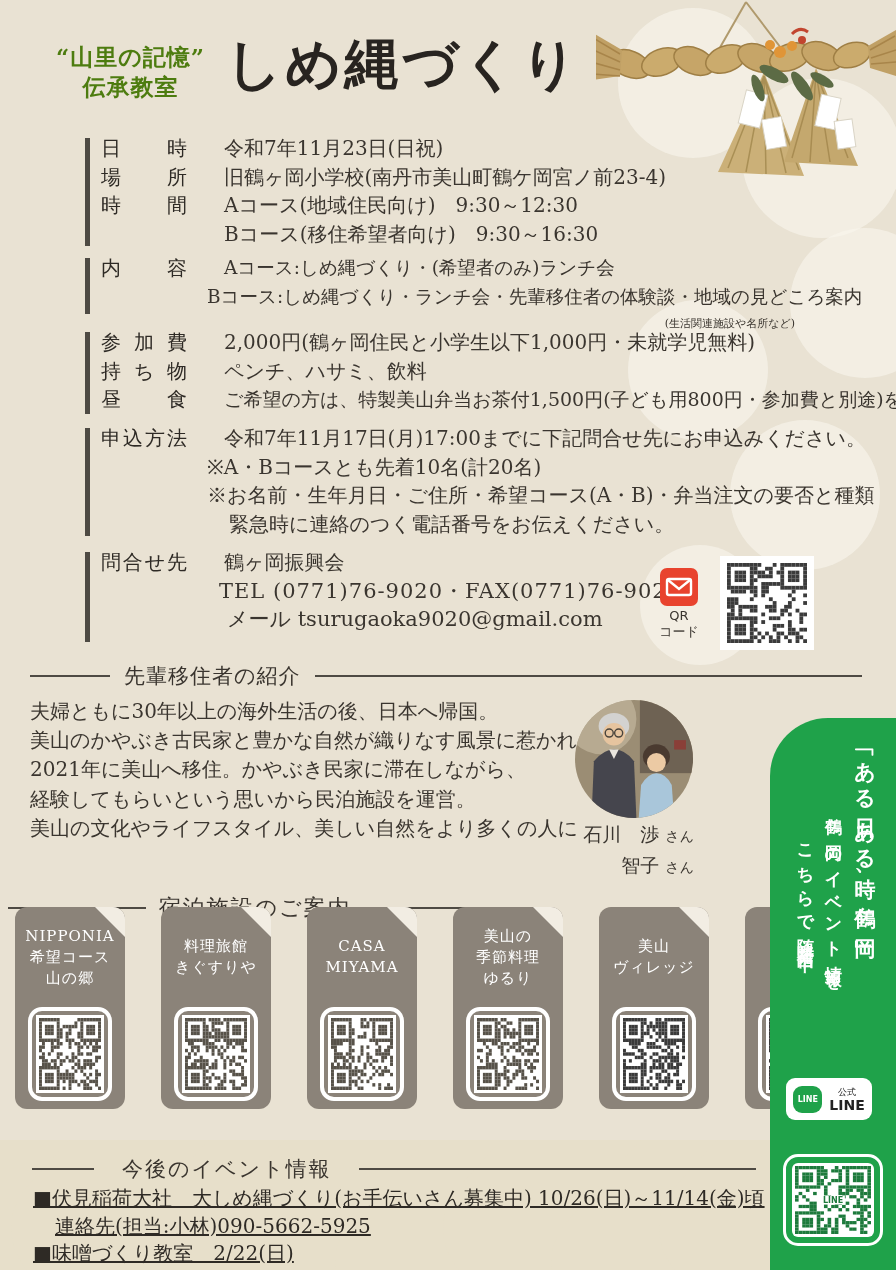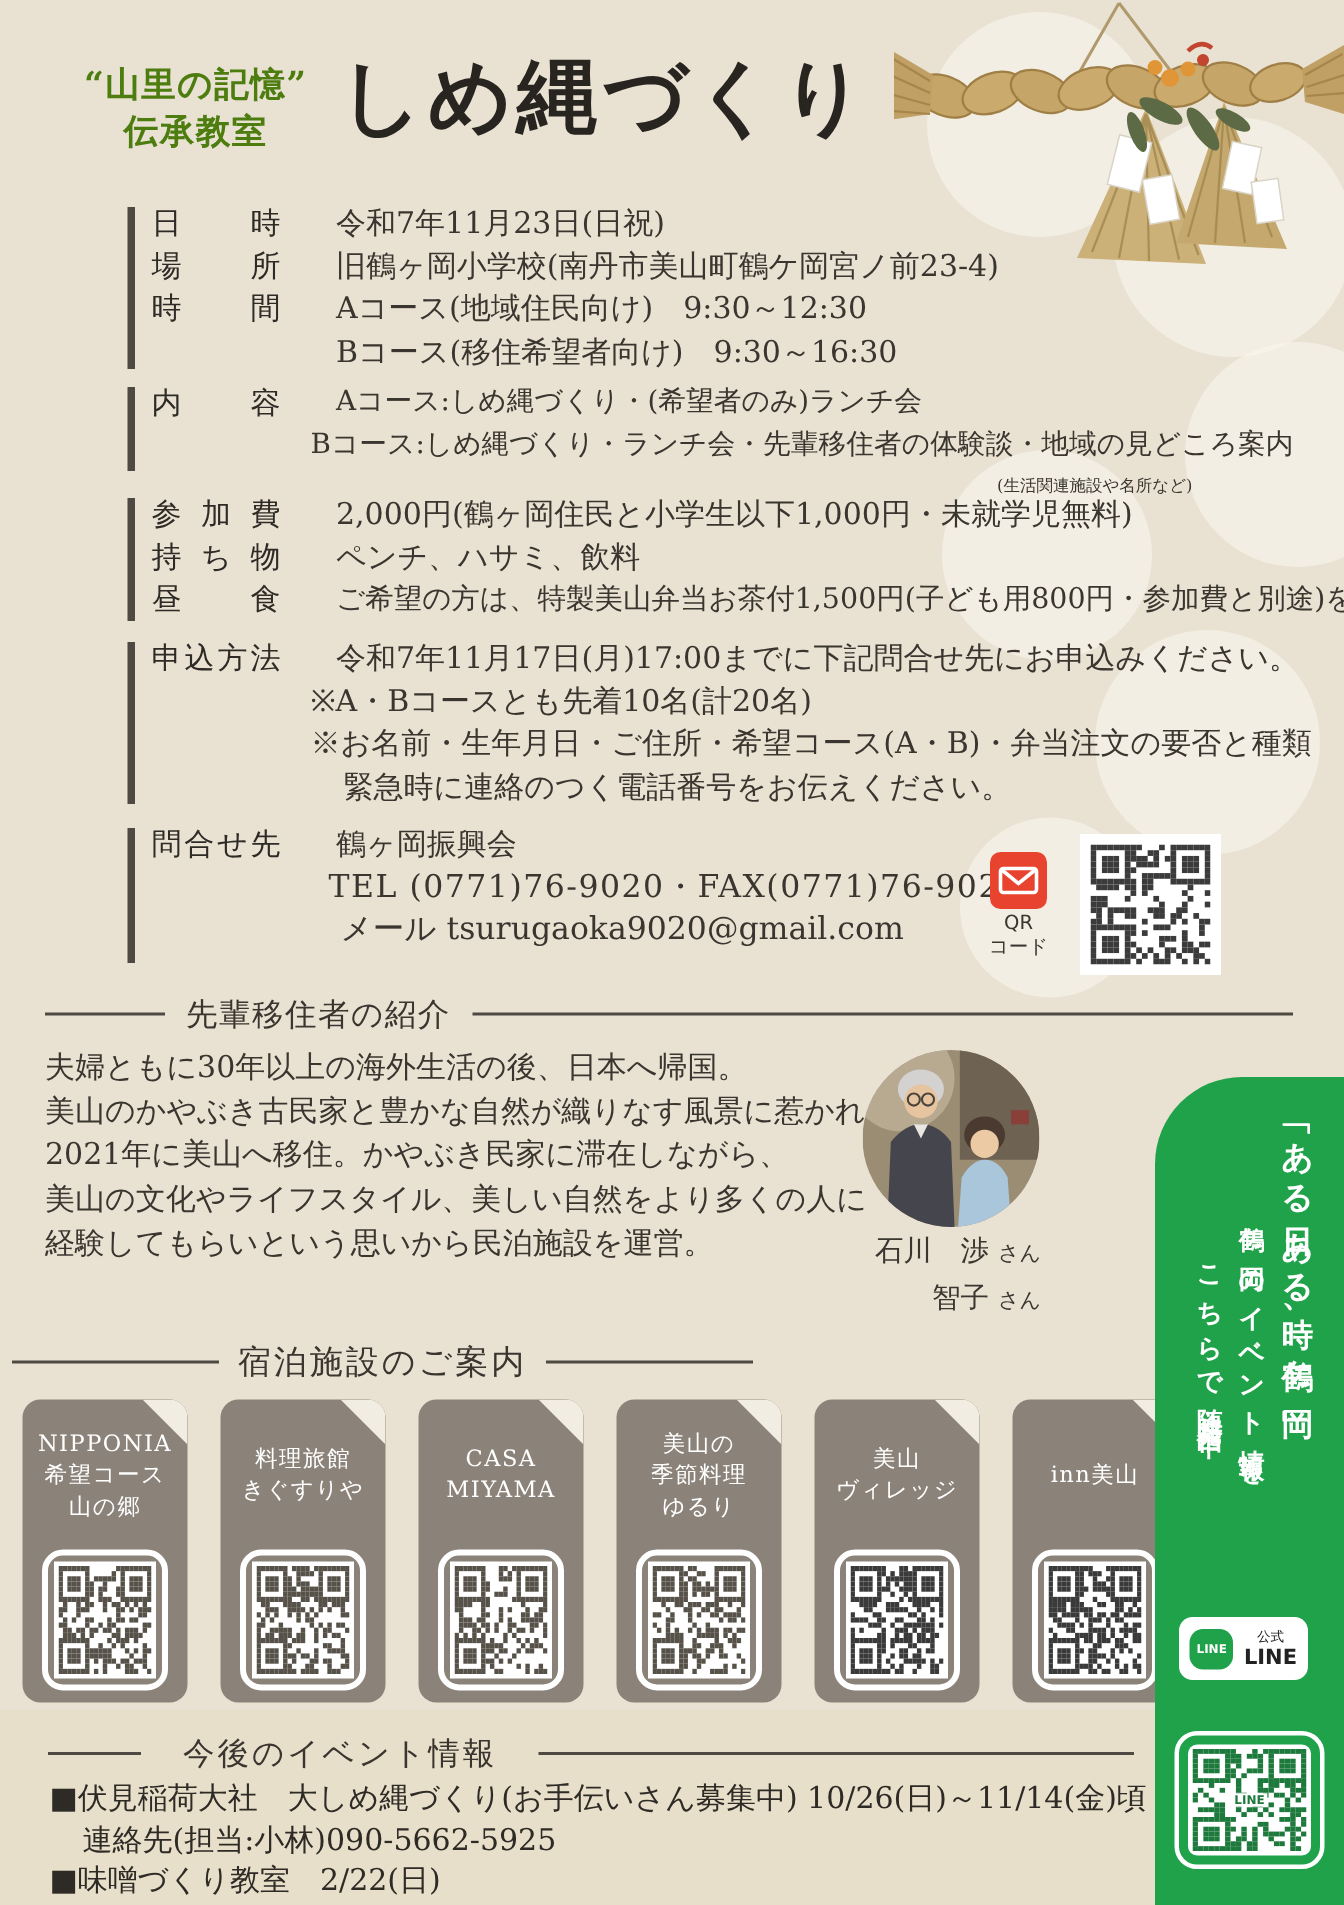--- a/index.html
+++ b/index.html
@@ -44,21 +44,21 @@
   .sen-head .l1{width:80px;} .sen-head .l2{flex:1;}
   .sen-par{position:absolute;left:30px;top:697px;font-size:20px;line-height:29.2px;z-index:2;white-space:nowrap;}
   .photo{position:absolute;left:575px;top:700px;width:118px;height:118px;border-radius:50%;overflow:hidden;z-index:2;}
   .names{position:absolute;left:566px;top:820px;width:128px;text-align:right;font-size:19px;line-height:29px;z-index:2;}
   .names .sfx{font-size:14px;}
 
   
   .lodg-head{position:absolute;left:8px;top:893px;width:494px;display:flex;align-items:center;gap:12px;
              font-size:22px;letter-spacing:2px;z-index:2;white-space:nowrap;}
   .lodg-head .l1,.lodg-head .l2{flex:1;}
-  .cards{position:absolute;left:15px;top:933px;display:flex;gap:22px;z-index:2;}
+  .cards{position:absolute;left:15px;top:907px;display:flex;gap:36px;z-index:2;}
   .card{position:relative;width:110px;height:202px;background:var(--card,#8b8379);border-radius:12px;
         color:#fff;text-align:center;font-size:15px;line-height:21px;box-sizing:border-box;}
   .fold{position:absolute;top:0;right:0;width:30px;height:30px;background:#f2ede3;
         clip-path:polygon(0 0,100% 0,100% 100%);border-top-right-radius:12px;}
   .cname{height:88px;display:flex;flex-direction:column;justify-content:center;padding-top:6px;letter-spacing:1px;}
   .card-qr{position:absolute;left:50%;transform:translateX(-50%);bottom:8px;width:84px;height:94px;
            border:4px solid #fff;border-radius:14px;padding:4px;box-sizing:border-box;}
   .qr-white{background:#fff;width:100%;height:100%;padding:3px;box-sizing:border-box;}
   .card .qr{color:#575249;}
 
@@ -86,21 +86,21 @@
            padding:0 2px;font-size:8px;font-weight:bold;color:#1d7a3c;
            font-family:"DejaVu Sans","Liberation Sans",sans-serif;}
 
   
   .rope{position:absolute;left:0;top:1140px;width:896px;height:130px;background:#fcfbf7;overflow:hidden;z-index:1;}
   .strand{position:absolute;width:125px;height:235px;border-radius:65px;background:#e7dfca;}
   .ev-head{position:absolute;left:32px;top:1155px;width:724px;display:flex;align-items:center;gap:28px;
            font-size:21px;letter-spacing:2px;z-index:3;white-space:nowrap;}
   .ev-head .l1{width:62px;} .ev-head .l2{flex:1;}
   .ev-lines{position:absolute;left:33px;top:1185px;font-size:20px;line-height:27.5px;z-index:3;
-            color:#2e2a25;white-space:nowrap;}
+            color:#2e2a25;white-space:nowrap;text-decoration:underline;}
   .ev-lines .indent{padding-left:22px;}
 
   .shime{position:absolute;left:596px;top:0;width:300px;height:240px;z-index:1;}
 </style>
 </head>
 <body>
 
 <div class="page">
 
   <div class="blob" style="left:618px;top:8px;width:150px;height:150px;"></div>
@@ -453,22 +453,22 @@
 
   <div class="sen-head">
     <div class="hline l1"></div>
     <div>先輩移住者の紹介</div>
     <div class="hline l2"></div>
   </div>
   <div class="sen-par">
     <div>夫婦ともに30年以上の海外生活の後、日本へ帰国。</div>
     <div>美山のかやぶき古民家と豊かな自然が織りなす風景に惹かれ</div>
     <div>2021年に美山へ移住。かやぶき民家に滞在しながら、</div>
+    <div>経験してもらいという思いから民泊施設を運営。</div>
     <div>美山の文化やライフスタイル、美しい自然をより多くの人に</div>
-    <div>経験してもらいという思いから民泊施設を運営。</div>
   </div>
   <div class="photo">
     <svg viewBox="0 0 100 100" style="width:100%;height:100%;display:block;">
       <rect width="100" height="100" fill="#9b8d74"></rect>
       <rect x="55" y="0" width="45" height="62" fill="#6e6253"></rect>
       <circle cx="22" cy="16" r="30" fill="#c3b79e" opacity="0.7"></circle>
       <rect x="84" y="34" width="10" height="8" fill="#8a3f38"></rect>
       <ellipse cx="33" cy="22" rx="13" ry="11" fill="#d3d2d0"></ellipse>
       <circle cx="33" cy="29" r="9.5" fill="#e6c49f"></circle>
       <circle cx="29" cy="28" r="3.4" fill="none" stroke="#4a443c" stroke-width="1.2"></circle>

